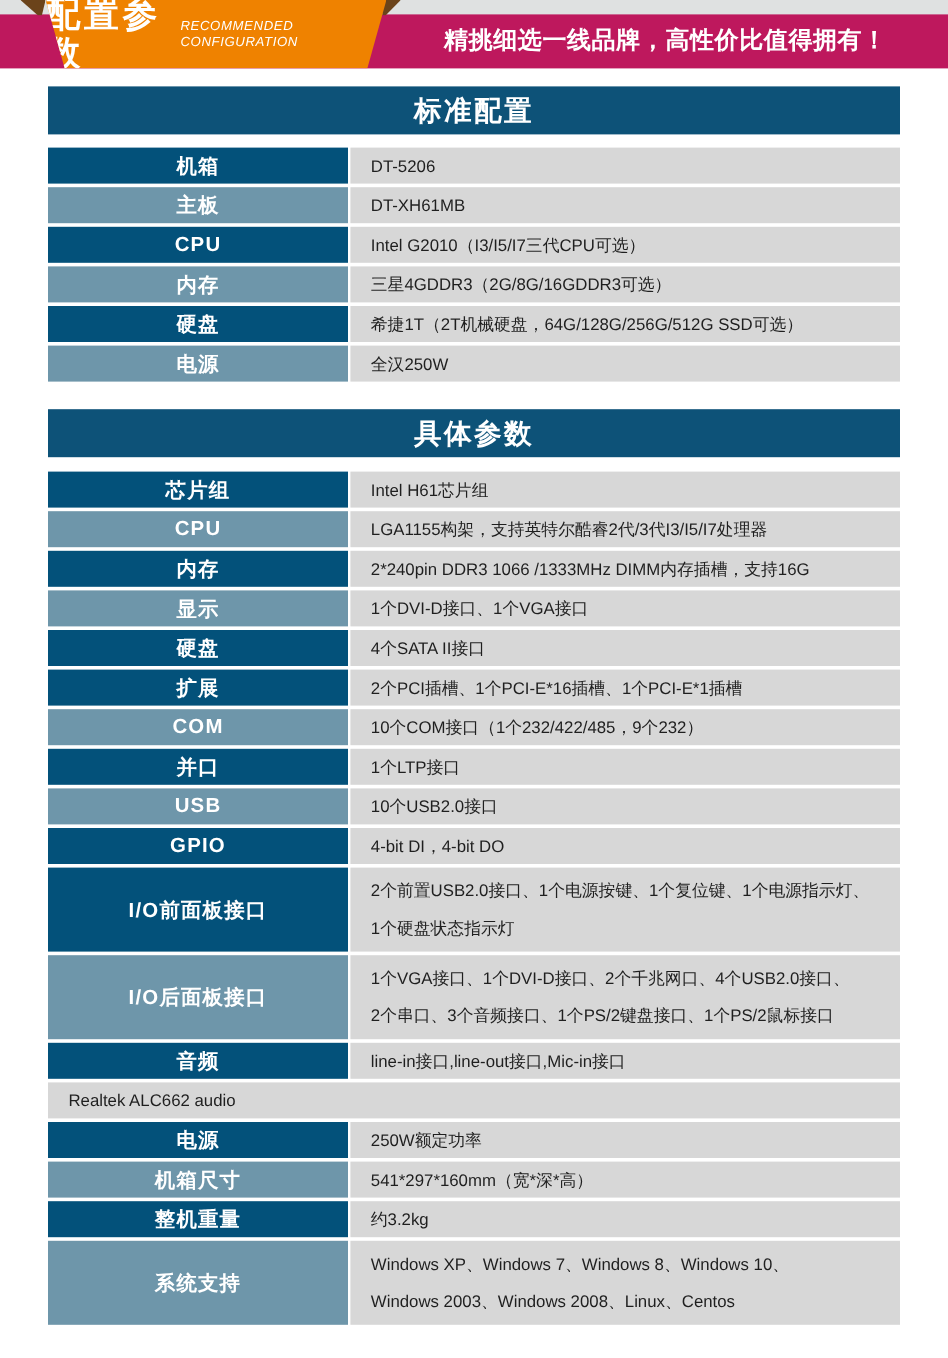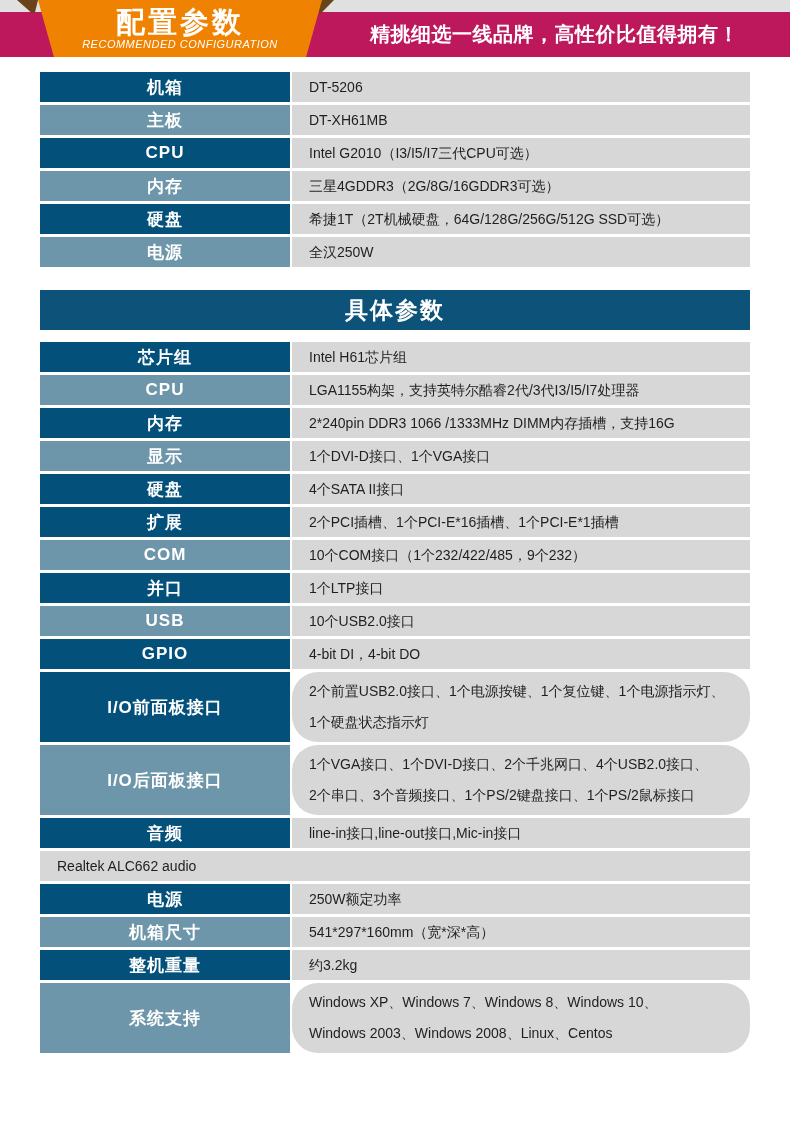--- a/index.html
+++ b/index.html
@@ -18,21 +18,21 @@
     display:block; padding-left:370px; line-height:45px;
     color:#ffffff; font-weight:bold; font-size:20px; letter-spacing:0.5px;
     white-space:nowrap;
   }
   .fold { position:absolute; background:#6b431a; }
   .fold-left  { top:0; left:17px;  width:21px; height:13px; clip-path:polygon(0 0,100% 0,85% 100%,70% 100%); }
   .fold-right { top:0; left:317px; width:17px; height:13px; clip-path:polygon(0 0,100% 0,25% 100%,10% 100%); }
   .ribbon {
     position:absolute; top:0; left:38px; width:284px; height:57px;
     background:#ef8200; clip-path:polygon(0 0,100% 0,94.4% 100%,5.6% 100%);
-    display:flex; flex-direction:column; align-items:center; justify-content:center;
+    display:flex; flex-direction:row; align-items:center; justify-content:center;
   }
   .ribbon-title { color:#fff; font-weight:bold; font-size:29px; letter-spacing:3px; line-height:32px; }
   .ribbon-sub   { color:#fff; font-style:italic; font-size:11px; letter-spacing:0.5px; line-height:13px; }
 
   
   .section { margin:0 40px; }
   .section-1 { margin-top:15px; }
   .section-2 { margin-top:23px; }
   .sec-header {
     height:40px; background:#0d5278; color:#fff;
@@ -54,41 +54,42 @@
   }
   .row-label.dark  { background:#03517a; }
   .row-label.light { background:#6e96aa; }
   .row-value {
     flex:1; background:#d7d7d7;
     display:flex; align-items:center;
     padding:4px 8px 4px 17px;
     color:#1f1f1f; font-size:14px; line-height:20px;
     white-space:pre-line;
   }
-  .row.tall .row-value { line-height:31px;border-radius:26px; }
+  .row.tall .row-value { line-height:31px; }
 </style>
 </head>
 <body>
 
 <div class="page">
 
   <div class="hero">
     <div class="strip"></div>
     <div class="topbar">
       <span class="slogan">精挑细选一线品牌，高性价比值得拥有！</span>
     </div>
     <div class="fold fold-left"></div>
     <div class="fold fold-right"></div>
     <div class="ribbon">
       <div class="ribbon-title">配置参数</div>
       <div class="ribbon-sub">RECOMMENDED CONFIGURATION</div>
     </div>
   </div>
 
   <div class="section section-1">
+    <div class="sec-header">标准配置</div>
     <div class="rows">
   <div class="row">
     <div class="row-label dark">机箱</div>
     <div class="row-value">DT-5206</div>
   </div>
 
   <div class="row">
     <div class="row-label light">主板</div>
     <div class="row-value">DT-XH61MB</div>
   </div>

